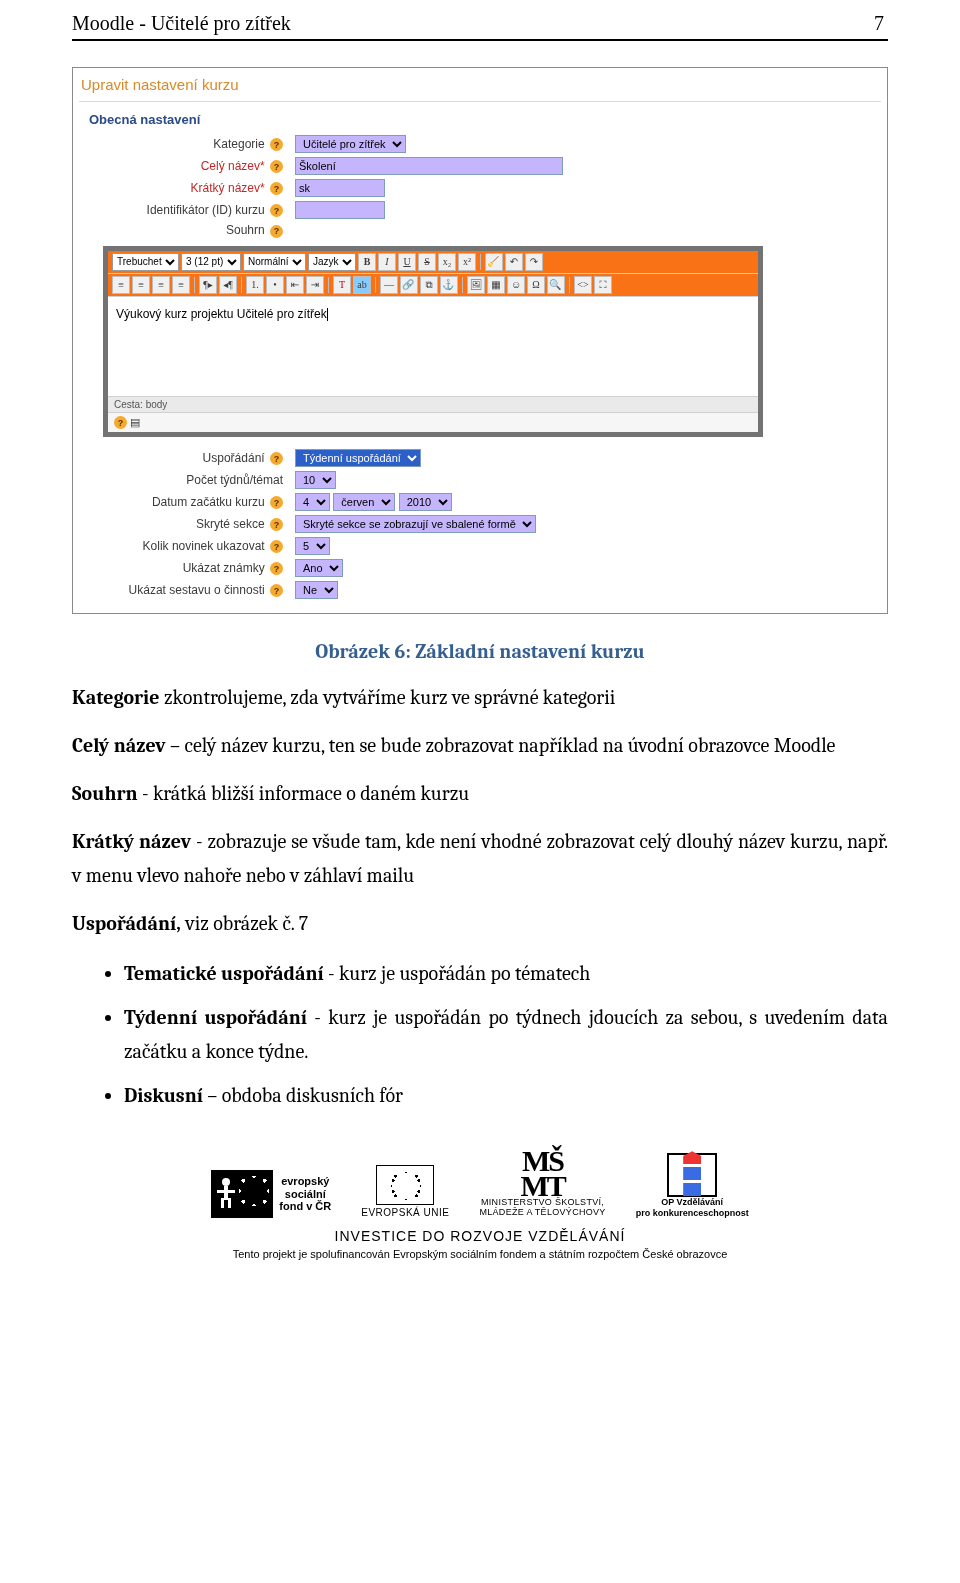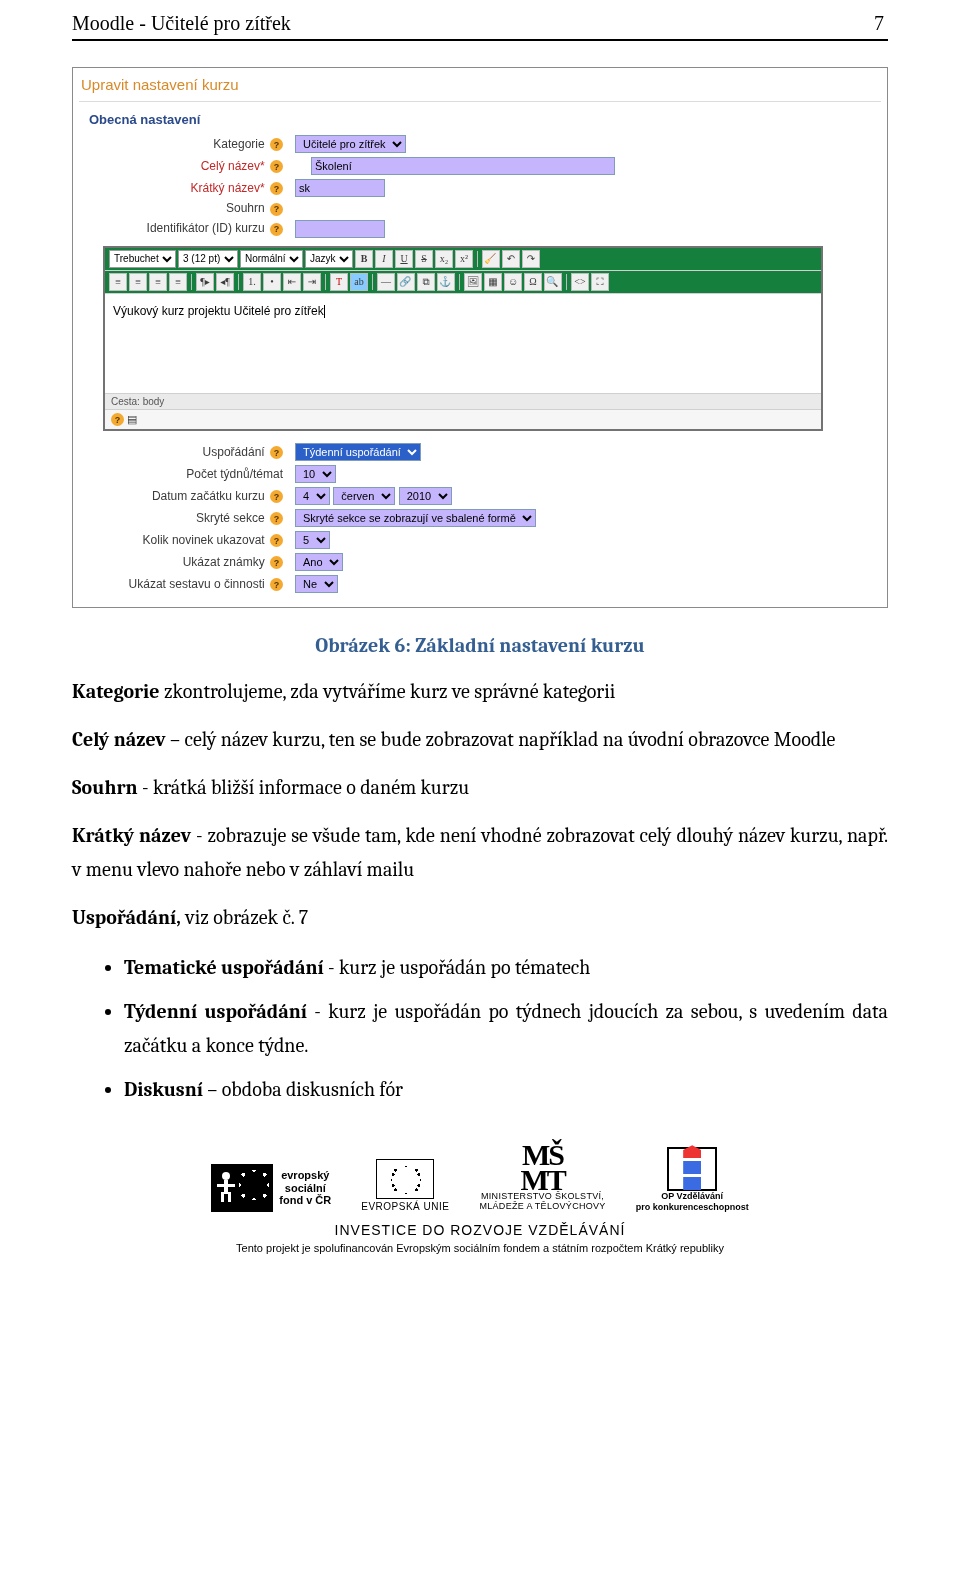--- a/index.html
+++ b/index.html
@@ -73,29 +73,29 @@
   .ctrl { padding-left: 6px; }
   select.fake, input.fake {
     font-family: Verdana, Geneva, sans-serif;
     font-size: 11px;
     background: #c4b5fd;
     border: 1px solid #7f9db9;
     padding: 1px 3px;
     height: 18px;
   }
   .select-hl select.fake { background: #2a60c8; color: #fff; }
-  input.text-w { width: 304px; margin-left: 16px; }
+  input.text-w { width: 268px; }
   input.text-s { width: 90px; }
 
   .editor {
     margin-left: 24px;
     margin-top: 6px;
-    border: 2px solid #737373;
-    width: 720px;
-    background: #15803d;
+    border: 5px solid #737373;
+    width: 660px;
+    background: #f97316;
     font-size: 11px;
   }
   .tb {
     display: flex;
     align-items: center;
     gap: 2px;
     padding: 2px 4px;
     border-bottom: 1px solid #d0d0d0;
     flex-wrap: nowrap;
   }
@@ -279,27 +279,27 @@
       <div class="lbl"><span class="req">Celý název*</span> <span class="help-icon">?</span></div>
       <div class="ctrl"><input class="fake text-w" value="Školení" style=""></div>
     </div>
 
     <div class="row">
       <div class="lbl"><span class="req">Krátký název*</span> <span class="help-icon">?</span></div>
       <div class="ctrl"><input class="fake text-s" value="sk" style=""></div>
     </div>
 
     <div class="row">
+      <div class="lbl"><span>Identifikátor (ID) kurzu</span> <span class="help-icon">?</span></div>
+      <div class="ctrl"><input class="fake text-s" value="" style=""></div>
+    </div>
+
+    <div class="row">
       <div class="lbl"><span>Souhrn</span> <span class="help-icon">?</span></div>
       <div class="ctrl"></div>
-    </div>
-
-    <div class="row">
-      <div class="lbl"><span>Identifikátor (ID) kurzu</span> <span class="help-icon">?</span></div>
-      <div class="ctrl"><input class="fake text-s" value="" style=""></div>
     </div>
 
     <div class="editor">
       <div class="tb">
         <select><option>Trebuchet</option></select>
         <select><option>3 (12 pt)</option></select>
         <select><option>Normální</option></select>
         <select><option>Jazyk</option></select>
         <span class="b">
             <b>B</b>
@@ -437,16 +437,16 @@
         <div>MINISTERSTVO ŠKOLSTVÍ,</div>
         <div>MLÁDEŽE A TĚLOVÝCHOVY</div>
       </div>
       <div class="logo-op">
         <div class="op-box"></div>
         <div><b>OP Vzdělávání</b></div>
         <div><b>pro konkurenceschopnost</b></div>
       </div>
     </div>
     <div class="invest">INVESTICE DO ROZVOJE VZDĚLÁVÁNÍ</div>
-    <div class="cofin">Tento projekt je spolufinancován Evropským sociálním fondem a státním rozpočtem Krátký republiky</div>
+    <div class="cofin">Tento projekt je spolufinancován Evropským sociálním fondem a státním rozpočtem České obrazovce</div>
   </div>
 
 </div>
 
 </body></html>

